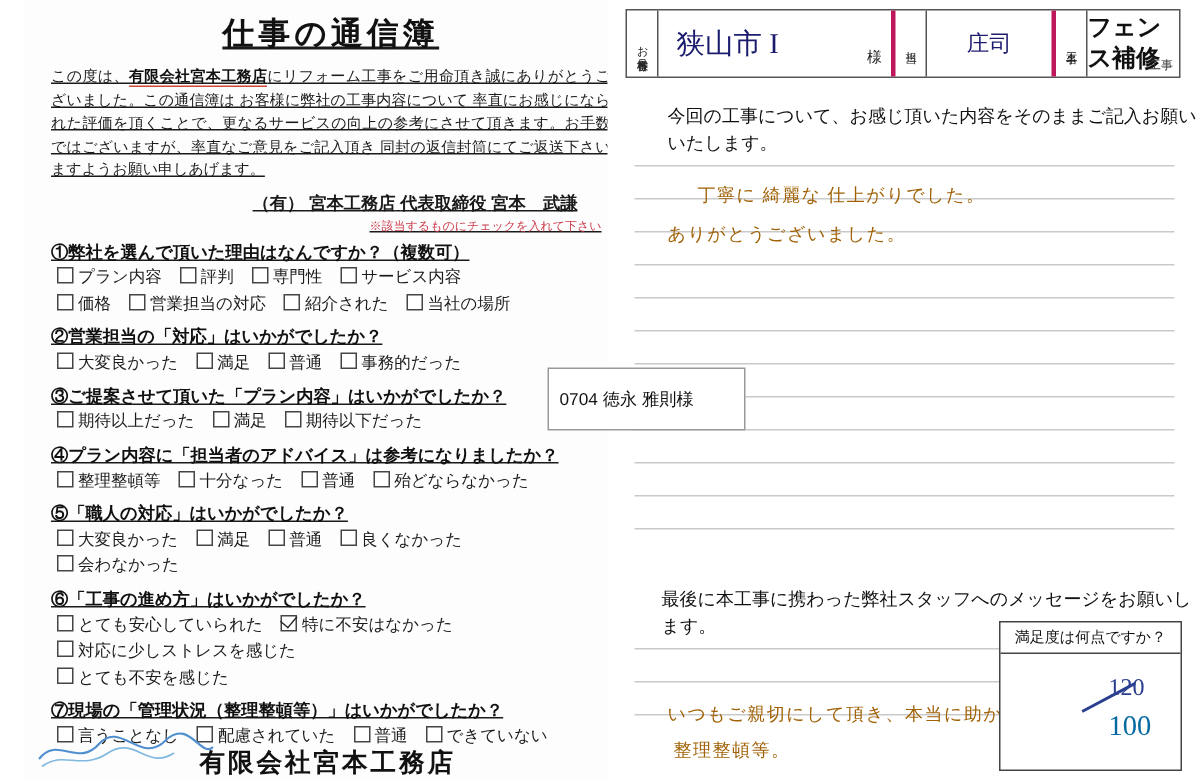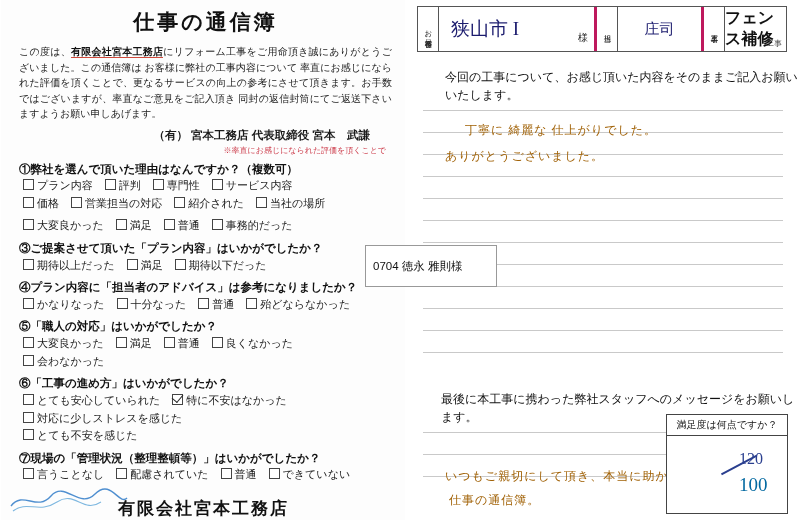--- a/index.html
+++ b/index.html
@@ -18,26 +18,27 @@
   .page {
     position: relative;
     width: 800px;
     height: 520px;
     background: #ffffff;
   }
 
   
   .left-sheet {
     position: absolute;
-    left: 1px; top: 0;
+    left: 16px; top: 0;
     width: 405px;
     height: 520px;
     background: #fdfdfd;
     box-sizing: border-box;
     padding: 4px 14px 0 18px;
+    text-decoration: underline;
   }
   .doc-title {
     text-align: center;
     font-size: 21px;
     font-weight: bold;
     letter-spacing: 3px;
     margin: 4px 0 8px 0;
     color: #111;
   }
   .intro {
@@ -313,47 +314,48 @@
 
     <div class="intro">
       <span>この度は、</span><span class="em">有限会社宮本工務店</span><span>にリフォーム工事をご用命頂き誠にありがとうございました。この通信簿は お客様に弊社の工事内容について 率直にお感じになられた評価を頂くことで、更なるサービスの向上の参考にさせて頂きます。お手数ではございますが、率直なご意見をご記入頂き 同封の返信封筒にてご返送下さいますようお願い申しあげます。</span>
     </div>
 
     <div class="sign-row">
       <span>（有） 宮本工務店</span>
       <span>代表取締役</span>
       <span>宮本　武謙</span>
     </div>
-    <div class="notice">※率直にお感じになられた評価を頂くことで</div>
+    <div class="notice">※該当するものにチェックを入れて下さい</div>
 
     <div class="q-block">
       <div class="q-title">①弊社を選んで頂いた理由はなんですか？（複数可）</div>
       <div class="opts">
         <span class="opt"><span class="cb"></span><span>プラン内容</span></span><span class="opt"><span class="cb"></span><span>評判</span></span><span class="opt"><span class="cb"></span><span>専門性</span></span><span class="opt"><span class="cb"></span><span>サービス内容</span></span><br>
         <span class="opt"><span class="cb"></span><span>価格</span></span><span class="opt"><span class="cb"></span><span>営業担当の対応</span></span><span class="opt"><span class="cb"></span><span>紹介された</span></span><span class="opt"><span class="cb"></span><span>当社の場所</span></span>
       </div>
     </div>
 
     <div class="q-block">
+      <div class="q-title">②営業担当の「対応」はいかがでしたか？</div>
       <div class="opts">
         <span class="opt"><span class="cb"></span><span>大変良かった</span></span><span class="opt"><span class="cb"></span><span>満足</span></span><span class="opt"><span class="cb"></span><span>普通</span></span><span class="opt"><span class="cb"></span><span>事務的だった</span></span>
       </div>
     </div>
 
     <div class="q-block">
       <div class="q-title">③ご提案させて頂いた「プラン内容」はいかがでしたか？</div>
       <div class="opts">
         <span class="opt"><span class="cb"></span><span>期待以上だった</span></span><span class="opt"><span class="cb"></span><span>満足</span></span><span class="opt"><span class="cb"></span><span>期待以下だった</span></span>
       </div>
     </div>
 
     <div class="q-block">
       <div class="q-title">④プラン内容に「担当者のアドバイス」は参考になりましたか？</div>
       <div class="opts">
-        <span class="opt"><span class="cb"></span><span>かなりなった</span></span><span class="opt"><span class="cb"></span><span>十分なった</span></span><span class="opt"><span class="cb"></span><span>普通</span></span><span class="opt"><span class="cb"></span><span>殆どならなかった</span></span>
+        <span class="opt"><span class="cb"></span><span>整理整頓等</span></span><span class="opt"><span class="cb"></span><span>十分なった</span></span><span class="opt"><span class="cb"></span><span>普通</span></span><span class="opt"><span class="cb"></span><span>殆どならなかった</span></span>
       </div>
     </div>
 
     <div class="q-block">
       <div class="q-title">⑤「職人の対応」はいかがでしたか？</div>
       <div class="opts">
         <span class="opt"><span class="cb"></span><span>大変良かった</span></span><span class="opt"><span class="cb"></span><span>満足</span></span><span class="opt"><span class="cb"></span><span>普通</span></span><span class="opt"><span class="cb"></span><span>良くなかった</span></span><span class="opt"><span class="cb"></span><span>会わなかった</span></span>
       </div>
     </div>
 
@@ -423,21 +425,21 @@
 
     <div class="r-prompt2">最後に本工事に携わった弊社スタッフへのメッセージをお願いします。</div>
 
     <div class="rules2">
       <div class="rule"></div>
       <div class="rule"></div>
       <div class="rule"></div>
     </div>
 
     <div class="hand h3">いつもご親切にして頂き、本当に助かります。</div>
-    <div class="hand" style="left:44px; top:492px;">仕事の通信簿。</div>
+    <div class="hand" style="left:44px; top:492px;">整理整頓等。</div>
 
     <div class="sat-box">
       <div class="sat-title">満足度は何点ですか？</div>
       <div class="sat-score">
         <span class="sat-num">120</span>
         <span class="sat-slash"></span>
         <span class="sat-den">100</span>
       </div>
     </div>
 

